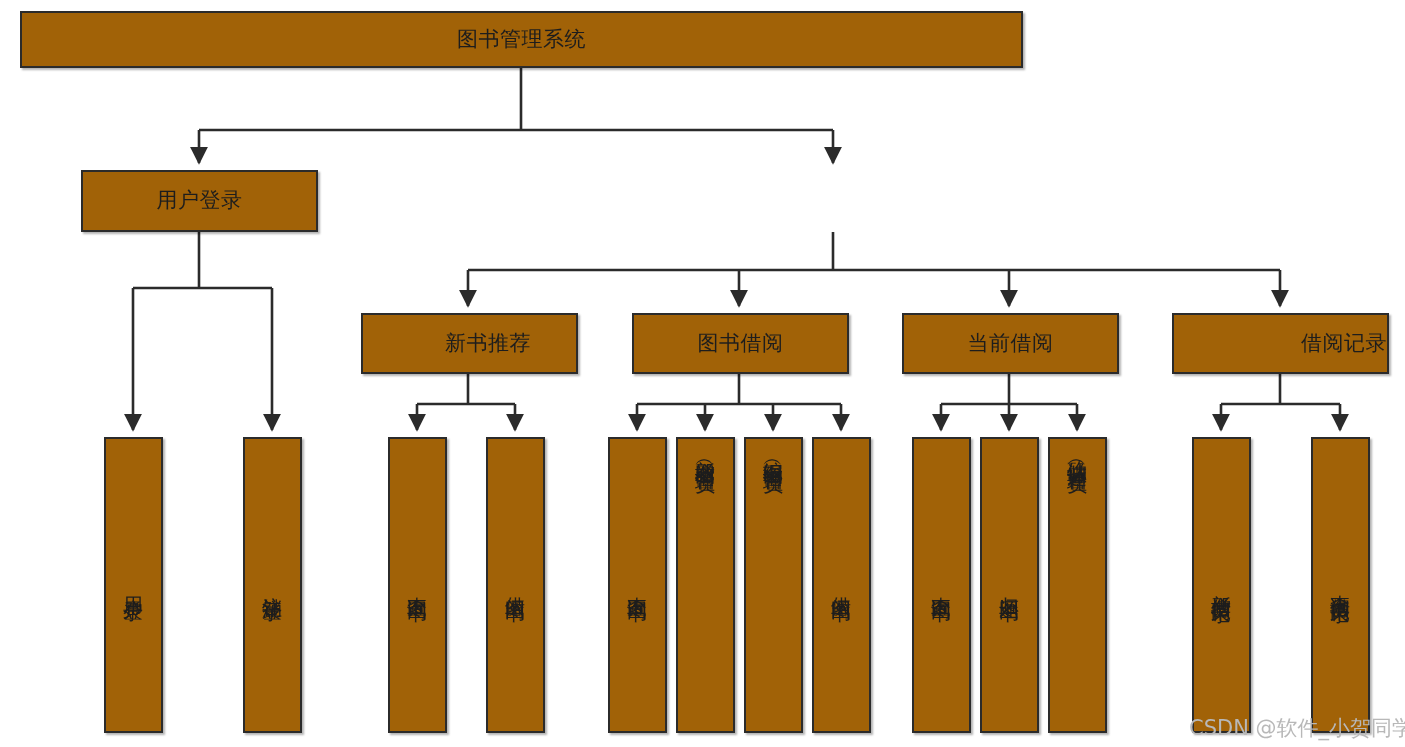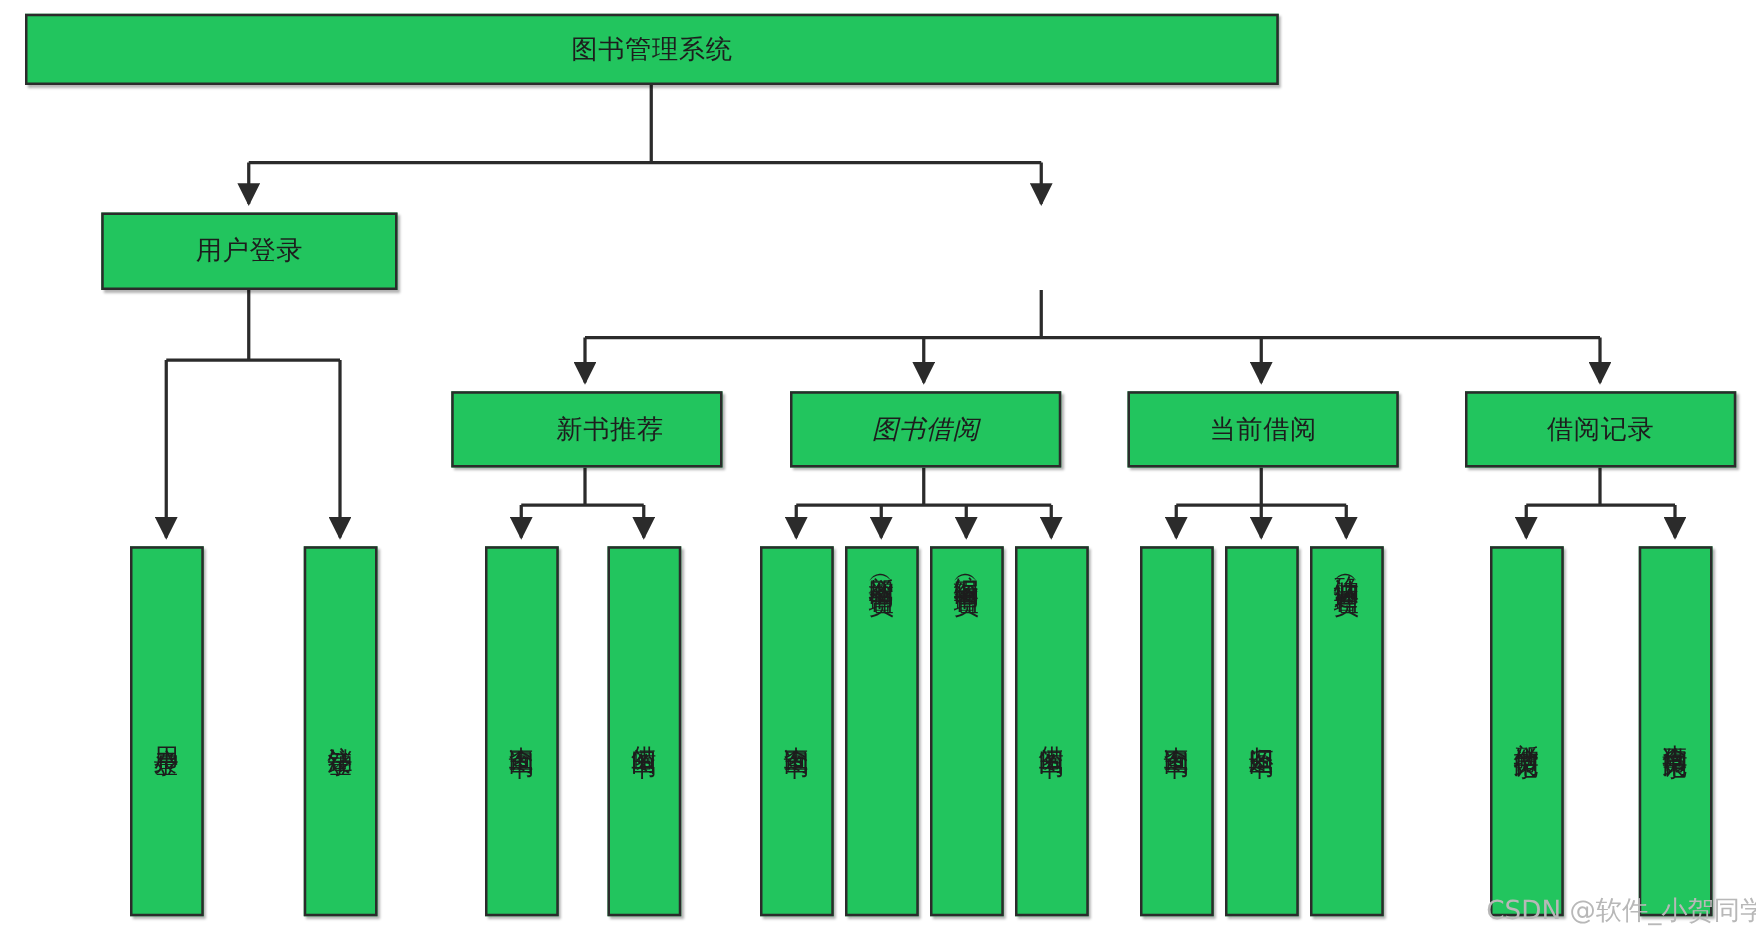--- a/index.html
+++ b/index.html
@@ -22,21 +22,21 @@
     position: absolute;
     left: 0;
     top: 0;
     width: 1405px;
     height: 747px;
     pointer-events: none;
   }
   .node {
     position: absolute;
     box-sizing: border-box;
-    background: #22c55e;
+    background: #a16207;
     border: 2px solid #2b2b2b;
     box-shadow: 2px 2px 2px rgba(0,0,0,0.30);
     display: flex;
     align-items: center;
     justify-content: center;
     color: #1d1d1d;
     z-index: 2;
   }
   .node .label-h {
     font-size: 21px;
@@ -131,27 +131,27 @@
     <span class="label-h">图书管理系统</span>
   </div>
 
   <div class="node" style="left:81px; top:170px; width:237px; height:62px;">
     <span class="label-h">用户登录</span>
   </div>
 
   <div class="node" style="left:361px; top:313px; width:217px; height:61px;padding-left:37px;">
     <span class="label-h">新书推荐</span>
   </div>
-  <div class="node" style="left:632px; top:313px; width:217px; height:61px;font-style:italic;">
+  <div class="node" style="left:632px; top:313px; width:217px; height:61px;">
     <span class="label-h">图书借阅</span>
   </div>
   <div class="node" style="left:902px; top:313px; width:217px; height:61px;">
     <span class="label-h">当前借阅</span>
   </div>
-  <div class="node" style="left:1172px; top:313px; width:217px; height:61px;">
+  <div class="node" style="left:1172px; top:313px; width:217px; height:61px;justify-content:flex-end;">
     <span class="label-h">借阅记录</span>
   </div>
 
   <div class="node vertical centered" style="left:104px; top:437px; width:59px; height:296px;">
     <span class="label-v">用户登录</span>
   </div>
   <div class="node vertical centered" style="left:243px; top:437px; width:59px; height:296px;">
     <span class="label-v">注销登录</span>
   </div>
 

